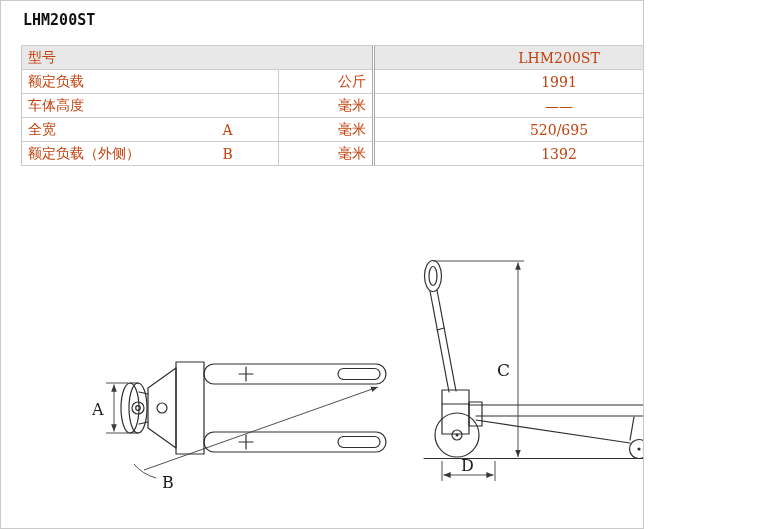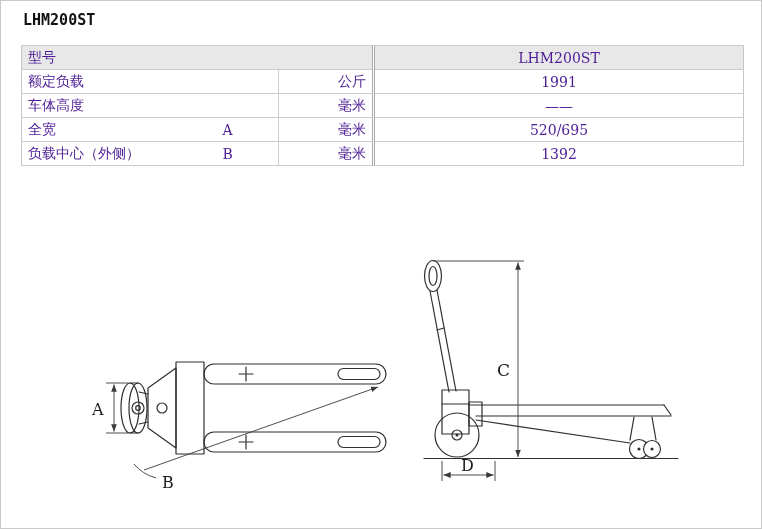--- a/index.html
+++ b/index.html
@@ -1,21 +1,21 @@
 <!DOCTYPE html>
 <html><head>
 <meta charset="utf-8">
 <style>
   * { box-sizing: border-box; margin: 0; padding: 0; }
   html, body { background: #ffffff; }
   body { font-family: "Liberation Sans", sans-serif; }
 
   .page {
     position: relative;
-    width: 762px;
+    width: 644px;
     height: 529px;
     background: #ffffff;
     border: 1px solid #c9c9c9;
     overflow: hidden;
   }
 
   .page-title {
     position: absolute;
     left: 22px;
     top: 10px;
@@ -28,21 +28,21 @@
 
   table.spec-table {
     position: absolute;
     left: 20px;
     top: 44px;
     width: 722px;
     border-collapse: collapse;
     table-layout: fixed;
     font-family: "DejaVu Serif", "Liberation Serif", serif;
     font-size: 14px;
-    color: #4c1d95;
+    color: #c2410c;
     border: 1px solid #c6c6c6;
     padding-left: 37px;
   }
   table.spec-table td {
     height: 24px;
     border-top: 1px solid #cccccc;
     border-bottom: 1px solid #cccccc;
     padding: 1px 6px;
     white-space: nowrap;
     overflow: hidden;
@@ -100,21 +100,21 @@
         <td class="c-unit">毫米</td>
         <td class="c-value">——</td>
       </tr>
       <tr>
         <td class="c-label">全宽</td>
         <td class="c-letter">A</td>
         <td class="c-unit">毫米</td>
         <td class="c-value">520/695</td>
       </tr>
       <tr>
-        <td class="c-label">负载中心（外侧）</td>
+        <td class="c-label">额定负载（外侧）</td>
         <td class="c-letter">B</td>
         <td class="c-unit">毫米</td>
         <td class="c-value">1392</td>
       </tr>
     </tbody>
   </table>
 
   <div class="drawings">
 
     <svg id="top-view" class="drawing" width="330" height="170" viewBox="0 0 330 170">

